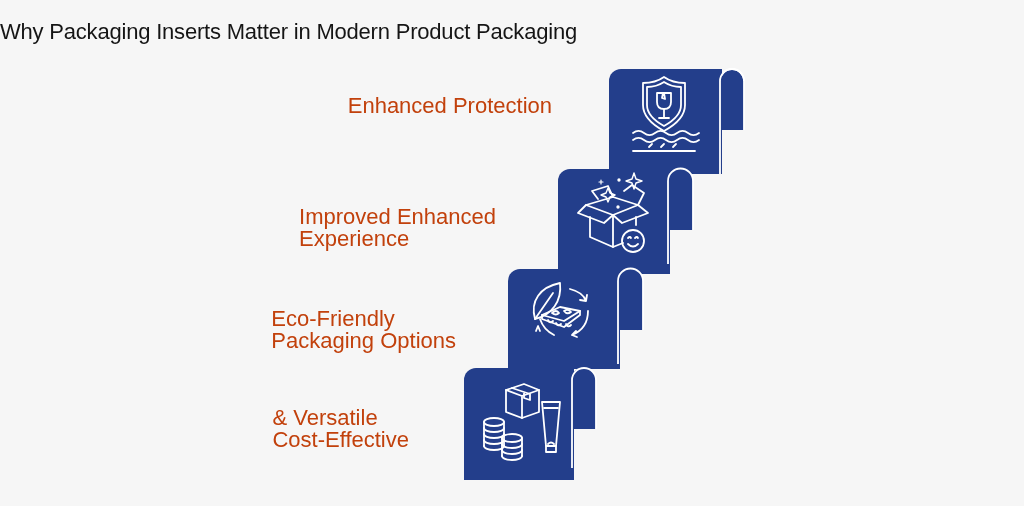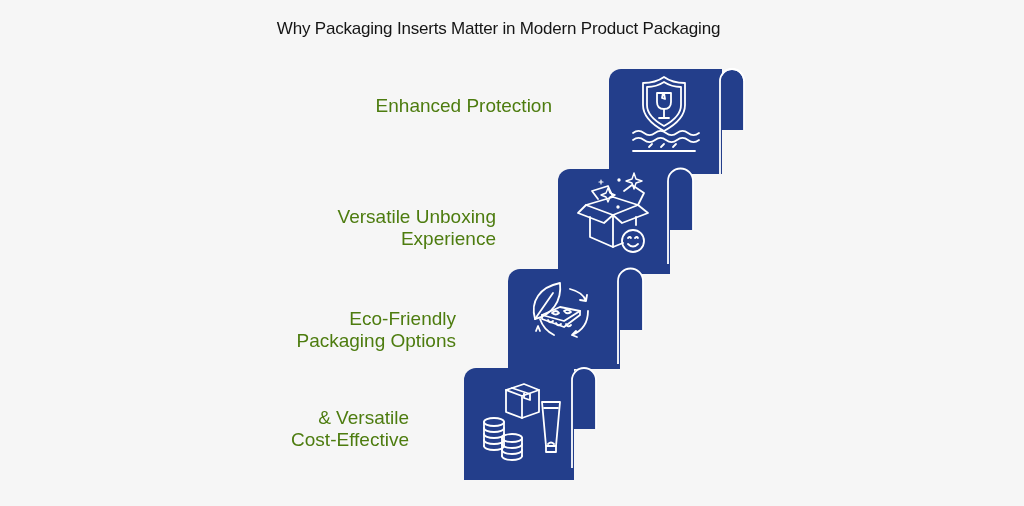--- a/index.html
+++ b/index.html
@@ -4,41 +4,41 @@
   <style>
     html, body { margin: 0; padding: 0; }
     body {
       width: 1024px; height: 506px; overflow: hidden;
       background: #f6f6f6;
       font-family: "Liberation Sans", "DejaVu Sans", sans-serif;
       position: relative;
     }
     .title {
       position: absolute; left: 0; top: 19px; width: 997px;
-      text-align: center; font-size: 17px; color: #151515;
+      font-size: 22px; color: #151515;
       letter-spacing: -0.2px;
     }
     .label {
-      position: absolute; text-align: right; font-size: 19px; line-height: 22px;
-      color: #4d7c0f;
+      position: absolute; font-size: 22px; line-height: 22px;
+      color: #c2410c;
     }
     .label span { display: block; }
     .panel { position: absolute; }
     .panel svg { display: block; overflow: visible; }
   </style>
 </head>
 <body>
 
 <div class="title">Why Packaging Inserts Matter in Modern Product Packaging</div>
 
 <div class="label" style="right:472px; top:95px;">
   <span>Enhanced Protection</span>
 </div>
 <div class="label" style="right:528px; top:206px;">
-  <span>Versatile Unboxing</span>
+  <span>Improved Enhanced</span>
   <span>Experience</span>
 </div>
 <div class="label" style="right:568px; top:308px;margin-left:25px;">
   <span>Eco-Friendly</span>
   <span>Packaging Options</span>
 </div>
 <div class="label" style="right:615px; top:407px;">
   <span>&amp; Versatile</span>
   <span>Cost-Effective</span>
 </div>

